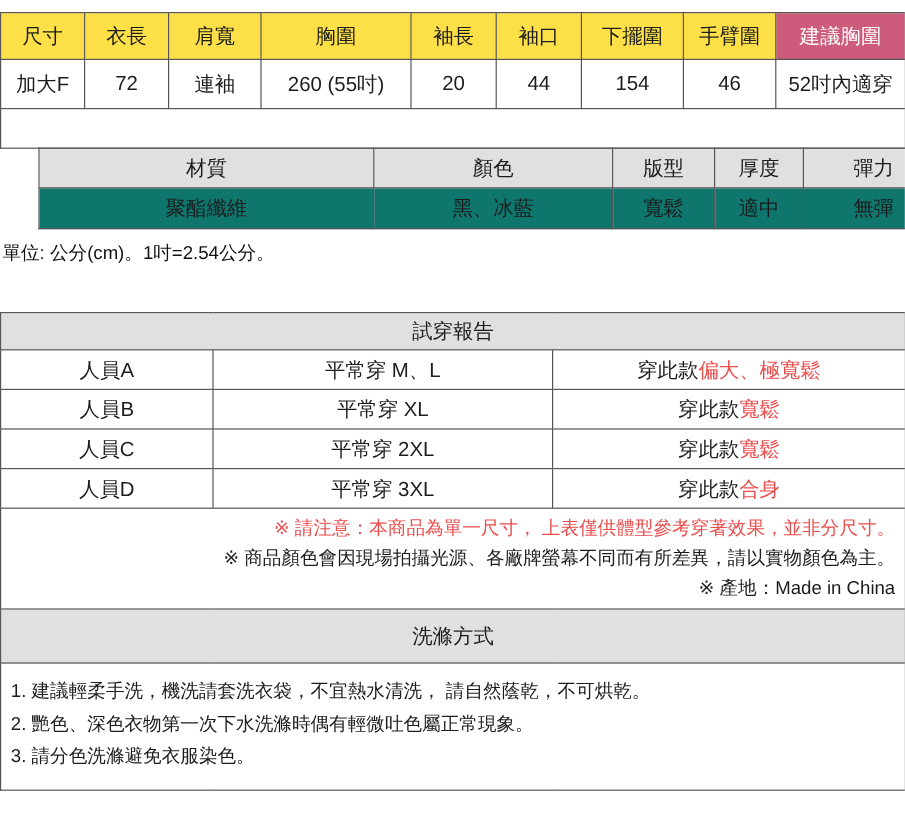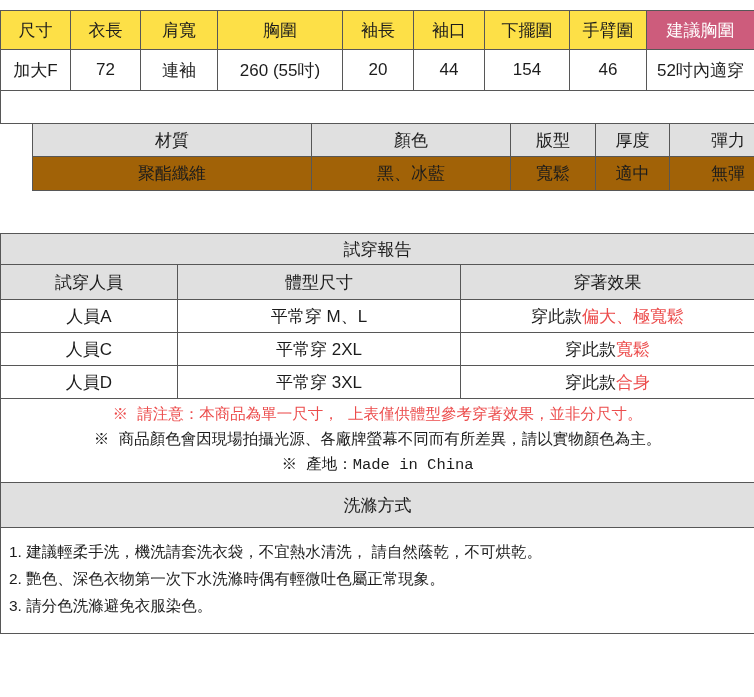--- a/index.html
+++ b/index.html
@@ -25,34 +25,33 @@
 
   
   .size-table th { background: #fde047; height: 39px; }
   .size-table th.suggest { background: #cd5c7c; color: #ffffff; }
   .size-table td { height: 41px; background: #ffffff; }
   .size-table td.spacer { height: 33px; border-top: 1px solid #575757; }
 
   
   .spec-table { margin-top: -1px; margin-left: 32px; }
   .spec-table th { background: #e0e0e0; height: 33px; }
-  .spec-table td { height: 34px; background: #a16207; }
+  .spec-table td { height: 34px; background: #0f766e; }
 
   
   .unit-notes { padding: 7px 2px 0 2px; font-size: 15.5px; line-height: 27px; color: #111; }
 
   
   .fit-table { margin-top: 35px; }
   .fit-table .title-row td { background: #e0e0e0; height: 31px; font-size: 17px; }
   .fit-table .head-row td { background: #e0e0e0; height: 35px; }
   .fit-table .data-row td { height: 33px; background: #ffffff; }
   .fit-table td.notes-cell {
-    text-align: center; padding: 4px 8px; font-size: 15.5px; line-height: 25px;
+    text-align: right; padding: 4px 8px; font-size: 15.5px; line-height: 25px;
     background: #ffffff;
-    font-family: Liberation Mono, monospace;
   }
   .fit-table .wash-title td { background: #e0e0e0; height: 45px; text-align: center; }
   .fit-table td.wash-cell {
     text-align: left; padding: 10px 8px 14px 8px; font-size: 15.5px; line-height: 27px;
     background: #ffffff;
   }
   .red { color: #ec4c4c; }
 </style>
 </head>
 <body>
@@ -120,41 +119,42 @@
       <td>聚酯纖維</td>
       <td>黑、冰藍</td>
       <td>寬鬆</td>
       <td>適中</td>
       <td>無彈</td>
     </tr>
   </tbody>
     </table>
 
   <div class="unit-notes">
+    <div>單位: 公分(cm)。1吋=2.54公分。</div>
   </div>
 
   <table class="fit-table">
     <colgroup>
       <col style="width:177px">
         <col style="width:283px">
         <col style="width:294px">
     </colgroup>
     <tbody>
         <tr class="title-row">
       <td colspan="3">試穿報告</td>
     </tr>
-    <tr class="head-row">
-      <td>試穿人員</td>
-      <td>體型尺寸</td>
-      <td>穿著效果</td>
-    </tr>
     <tr class="data-row">
       <td>人員A</td>
       <td>平常穿 M、L</td>
       <td><span>穿此款</span><span class="red">偏大、極寬鬆</span></td>
+    </tr>
+    <tr class="data-row">
+      <td>人員B</td>
+      <td>平常穿 XL</td>
+      <td><span>穿此款</span><span class="red">寬鬆</span></td>
     </tr>
     <tr class="data-row">
       <td>人員C</td>
       <td>平常穿 2XL</td>
       <td><span>穿此款</span><span class="red">寬鬆</span></td>
     </tr>
     <tr class="data-row">
       <td>人員D</td>
       <td>平常穿 3XL</td>
       <td><span>穿此款</span><span class="red">合身</span></td>

